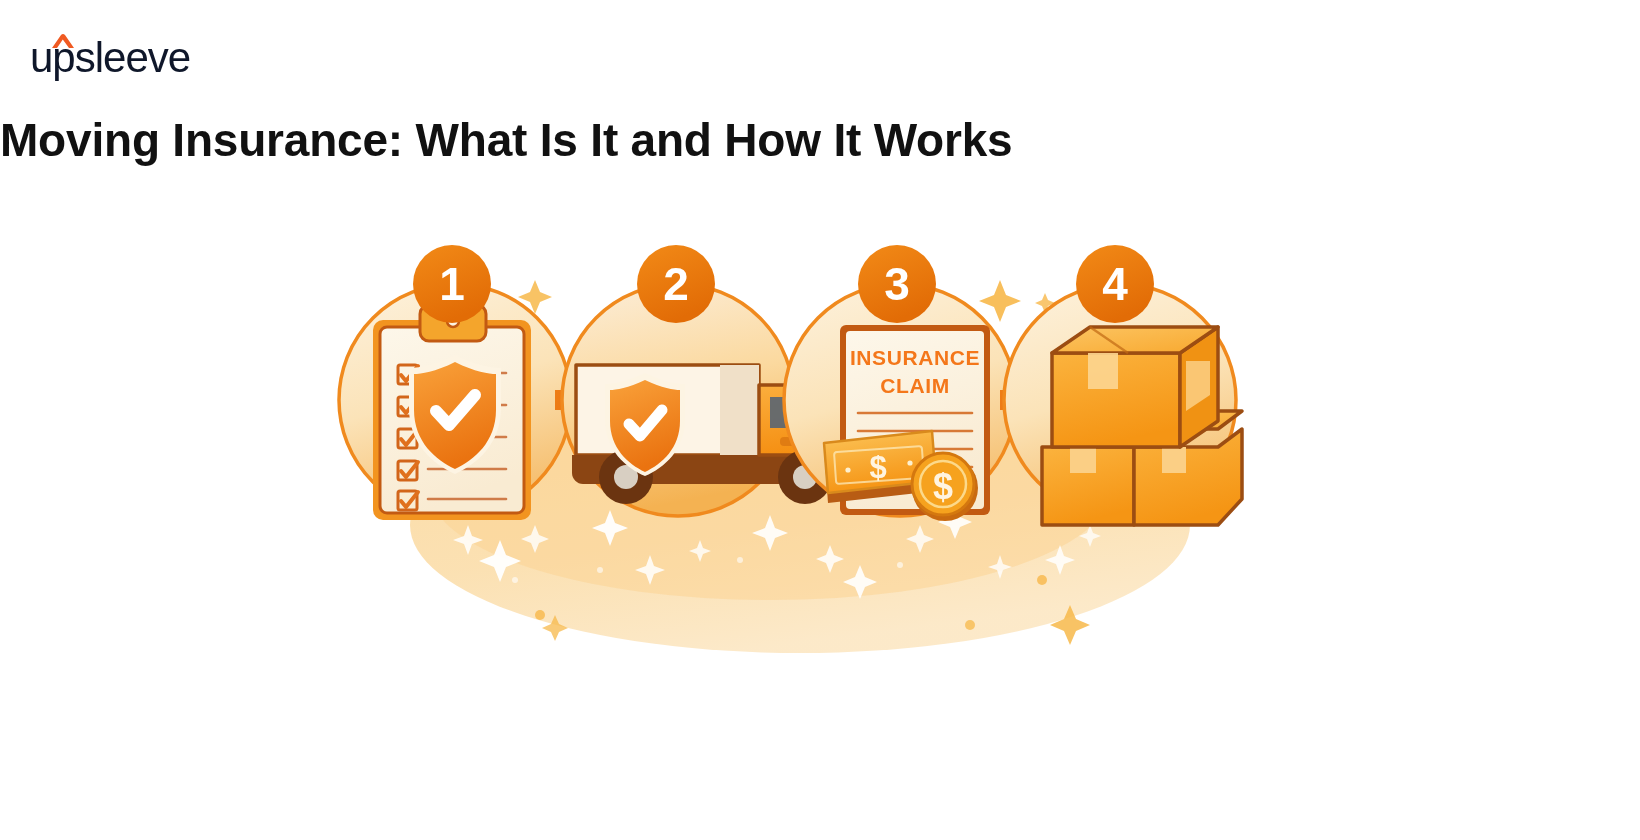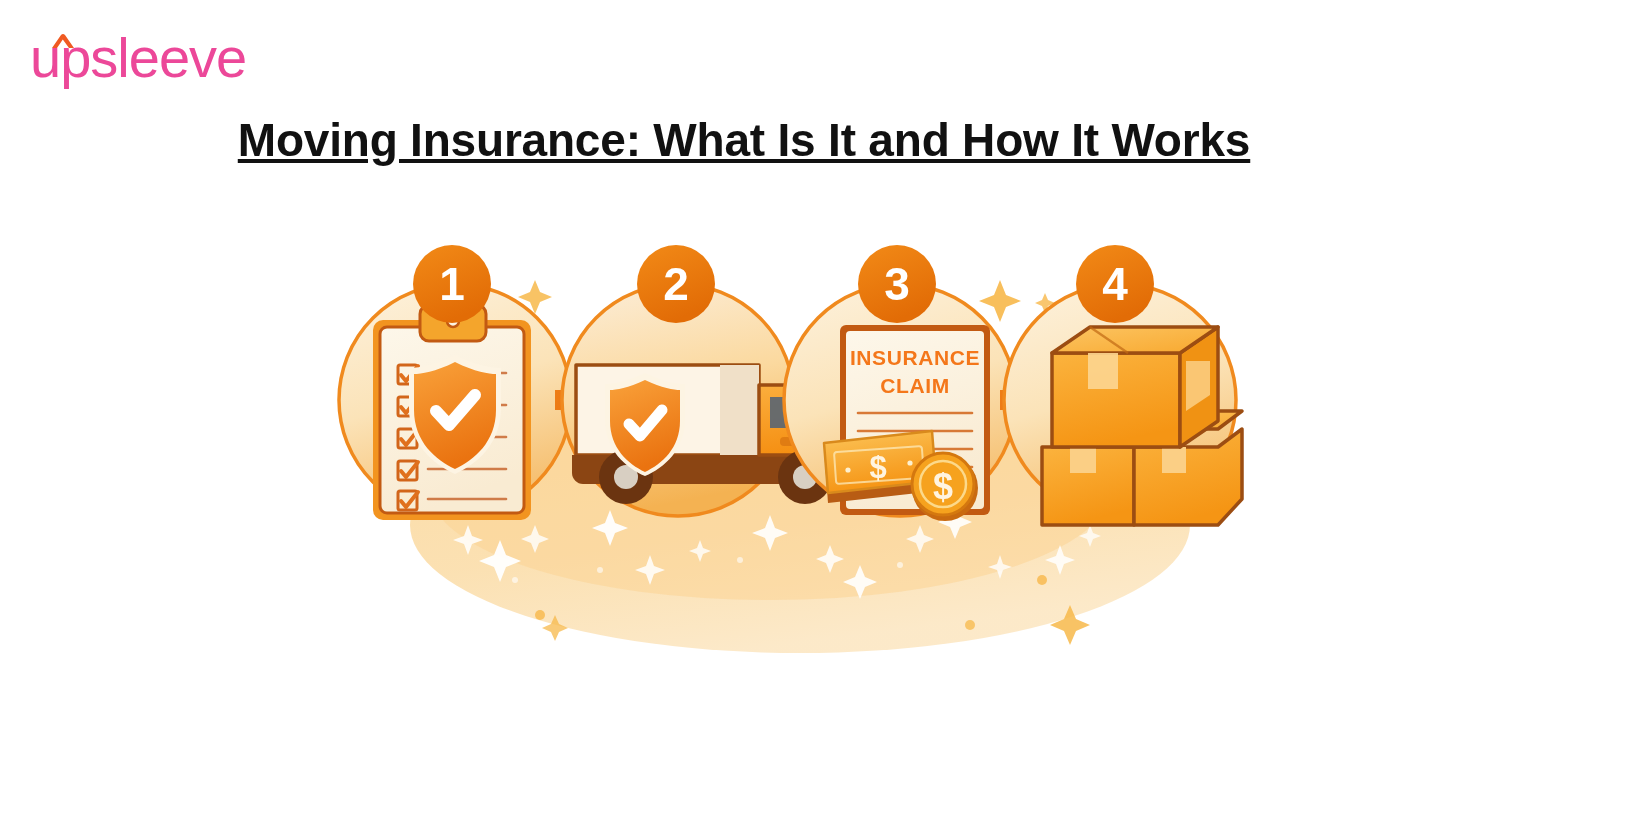--- a/index.html
+++ b/index.html
@@ -18,50 +18,49 @@
   
   #logo {
     position: absolute;
     left: 30px;
     top: 28px;
     width: 220px;
     height: 60px;
   }
   #logo .logo-word {
     font-family: "Liberation Sans", sans-serif;
-    font-size: 56px;
+    font-size: 42px;
     font-weight: 400;
     letter-spacing: -1px;
-    color: #ec4899;
+    color: #0f172a;
     line-height: 60px;
     position: absolute;
     left: 0;
     top: 0;
   }
   #logo .logo-accent {
     position: absolute;
     left: 20px;
     top: 4px;
     width: 26px;
     height: 18px;
   }
 
   
   #page-title {
     position: absolute;
     left: 0;
     top: 113px;
     width: 1488px;
-    text-align: center;
+    text-align: left;
     font-size: 46px;
     font-weight: bold;
     color: #111111;
     letter-spacing: -0.2px;
     white-space: nowrap;
-    text-decoration: underline;
   }
 
   
   #illustration {
     position: absolute;
     left: 300px;
     top: 225px;
     width: 1000px;
     height: 440px;
   }

